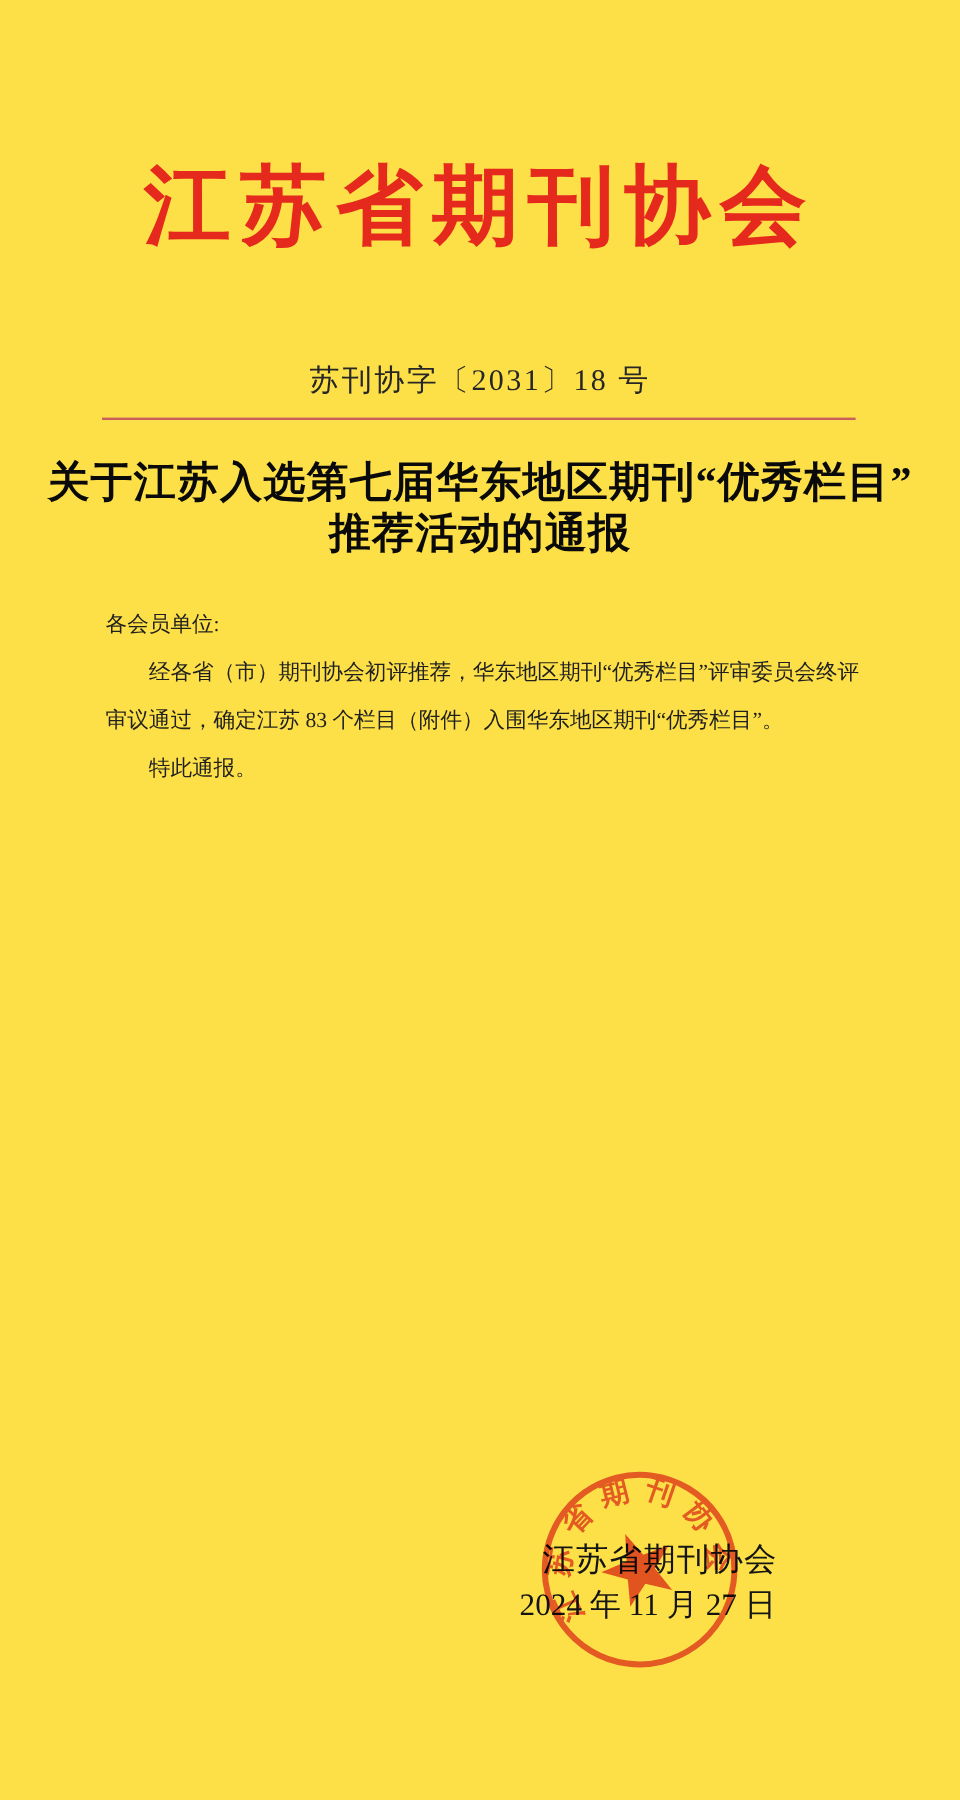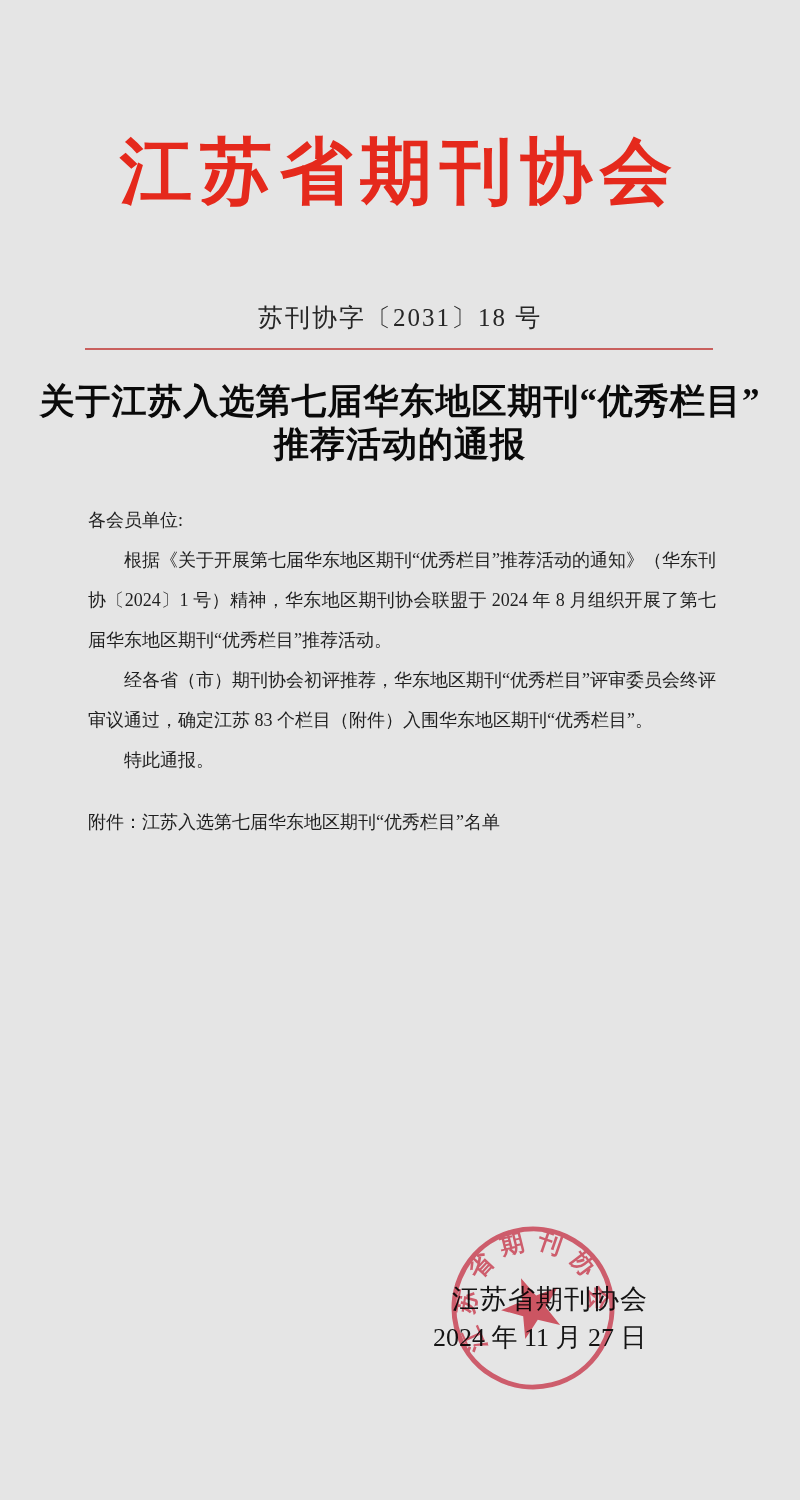--- a/index.html
+++ b/index.html
@@ -4,21 +4,21 @@
 <style>
   html, body {
     margin: 0;
     padding: 0;
     background: #ffffff;
   }
   .page {
     position: relative;
     width: 800px;
     height: 1500px;
-    background: #e5e5e5;
+    background: #fde047;
     overflow: hidden;
     font-family: "Liberation Serif", "DejaVu Serif", serif;
     color: #1c1c1c;
   }
   
   .org-name {
     position: absolute;
     top: 122px;
     left: 0;
     right: 0;
@@ -131,24 +131,22 @@
 
   <div class="red-line"></div>
 
   <div class="doc-title">
     <div>关于江苏入选第七届华东地区期刊“优秀栏目”</div>
     <div>推荐活动的通报</div>
   </div>
 
   <div class="body-block">
     <p class="salutation">各会员单位:</p>
-    <p>根据《关于开展第七届华东地区期刊“优秀栏目”推荐活动的通知》（华东刊协〔2024〕1 号）精神，华东地区期刊协会联盟于 2024 年 8 月组织开展了第七届华东地区期刊“优秀栏目”推荐活动。</p>
     <p>经各省（市）期刊协会初评推荐，华东地区期刊“优秀栏目”评审委员会终评审议通过，确定江苏 83 个栏目（附件）入围华东地区期刊“优秀栏目”。</p>
     <p>特此通报。</p>
-    <p class="attachment">附件：江苏入选第七届华东地区期刊“优秀栏目”名单</p>
   </div>
 
   <div class="sig-name">江苏省期刊协会</div>
 
   <div class="sig-date">2024 年 11 月 27 日</div>
 
   <svg class="seal" viewBox="0 0 190 190" xmlns="http://www.w3.org/2000/svg">
     <g transform="translate(95,95)">
       <circle r="79" fill="none" stroke="#e0455a" stroke-width="5"></circle>
       <polygon fill="#dd3a4c" transform="rotate(-8)" points="0,-32 7.5,-10.4 30.4,-9.9 12.2,4.0 18.8,25.9 0,12.8 -18.8,25.9 -12.2,4.0 -30.4,-9.9 -7.5,-10.4"></polygon>

